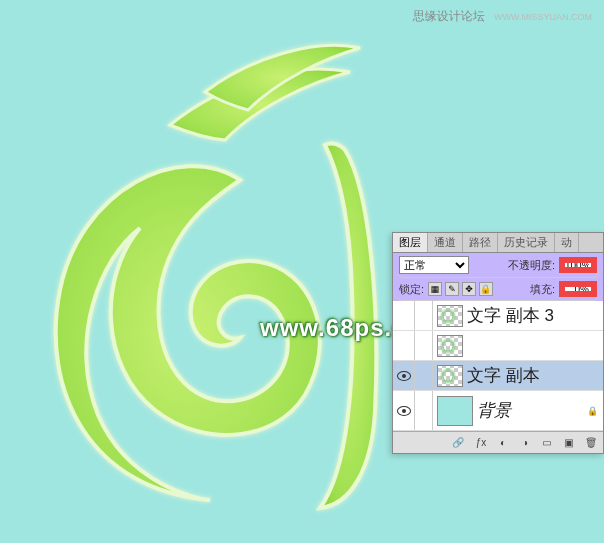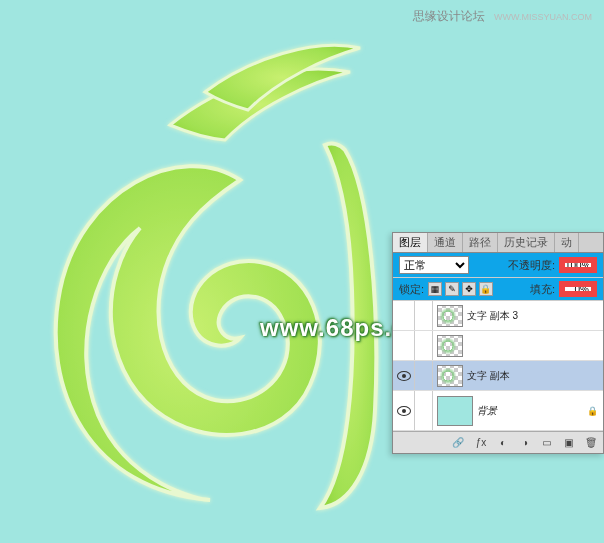--- a/index.html
+++ b/index.html
@@ -44,21 +44,21 @@
       font-size: 24px;
       font-weight: bold;
       text-shadow: 0 0 4px #2a7a2a, 1px 1px 2px #2a7a2a, -1px -1px 2px #2a7a2a;
       letter-spacing: 1px;
     }
     .layers-panel {
       position: absolute;
       right: 0;
       top: 232px;
       width: 212px;
-      background: #0ea5e9;
+      background: #c4b5fd;
       border: 1px solid #888;
       box-shadow: -2px 2px 6px rgba(0,0,0,0.2);
     }
     .panel-tabs {
       display: flex;
       background: #d0d0d0;
       border-bottom: 1px solid #888;
       height: 20px;
       align-items: center;
     }
@@ -72,20 +72,21 @@
     .panel-tab.active {
       background: #e8e8e8;
       color: #000;
     }
     .panel-row {
       display: flex;
       align-items: center;
       padding: 3px 6px;
       border-bottom: 1px solid #ccc;
       gap: 4px;
+      border-radius: 12px;
     }
     .blend-select {
       width: 70px;
       height: 18px;
       font-size: 11px;
       border: 1px solid #888;
       background: #fff;
     }
     .opacity-label, .fill-label, .lock-label {
       font-size: 11px;
@@ -175,21 +176,21 @@
       width: 36px;
       height: 30px;
       background: #a0e6e0;
     }
     .layer-thumb .thumb-shape {
       position: absolute;
       inset: 2px;
       background: radial-gradient(circle at 40% 50%, transparent 30%, #8c8 32%, transparent 60%);
     }
     .layer-name {
-      font-size: 10px;
+      font-size: 17px;
       color: #222;
       flex: 1;
     }
     .layer-name.italic {
       font-style: italic;
     }
     .layer-lock {
       width: 10px;
       height: 10px;
       margin-right: 6px;

